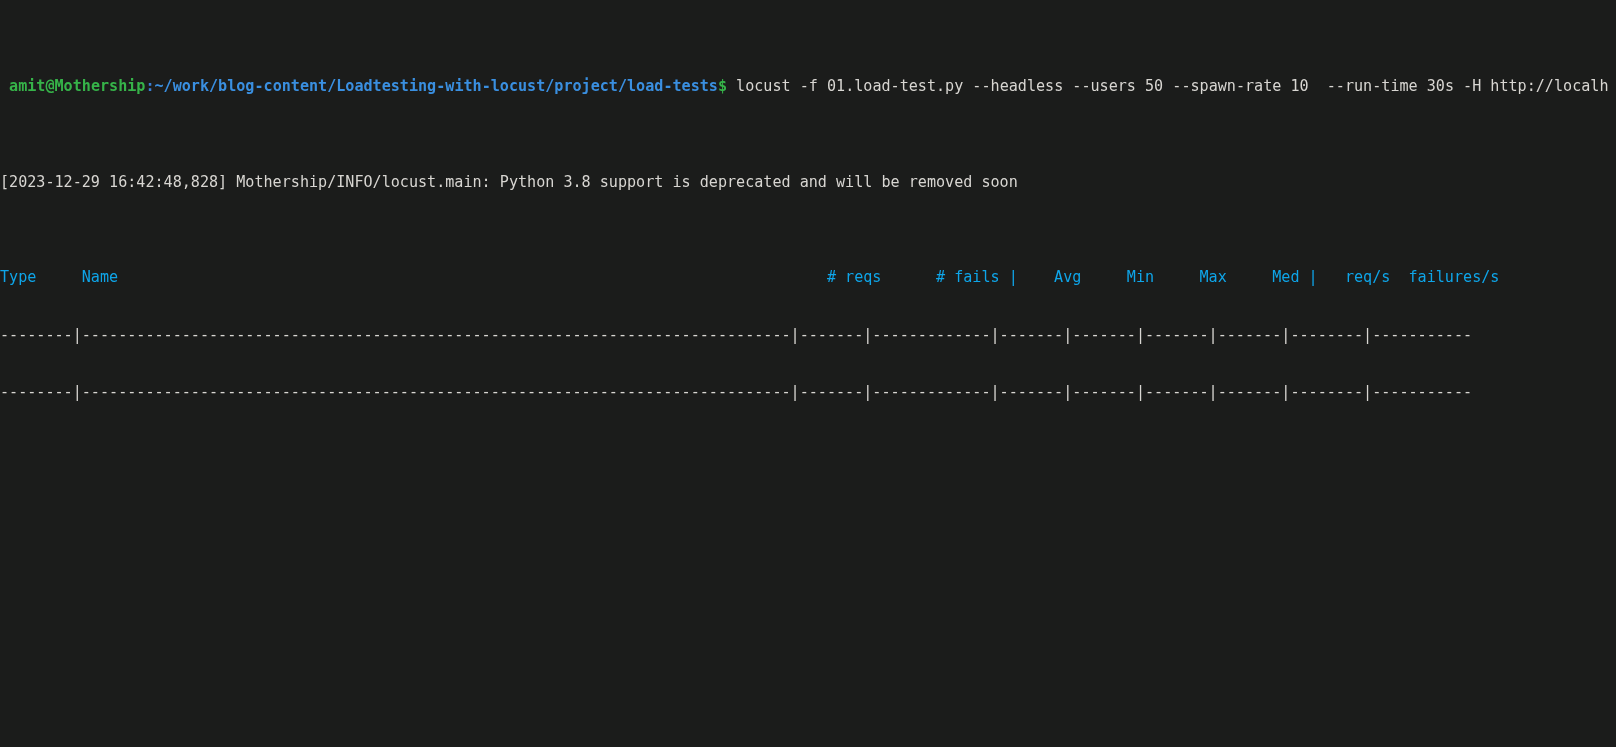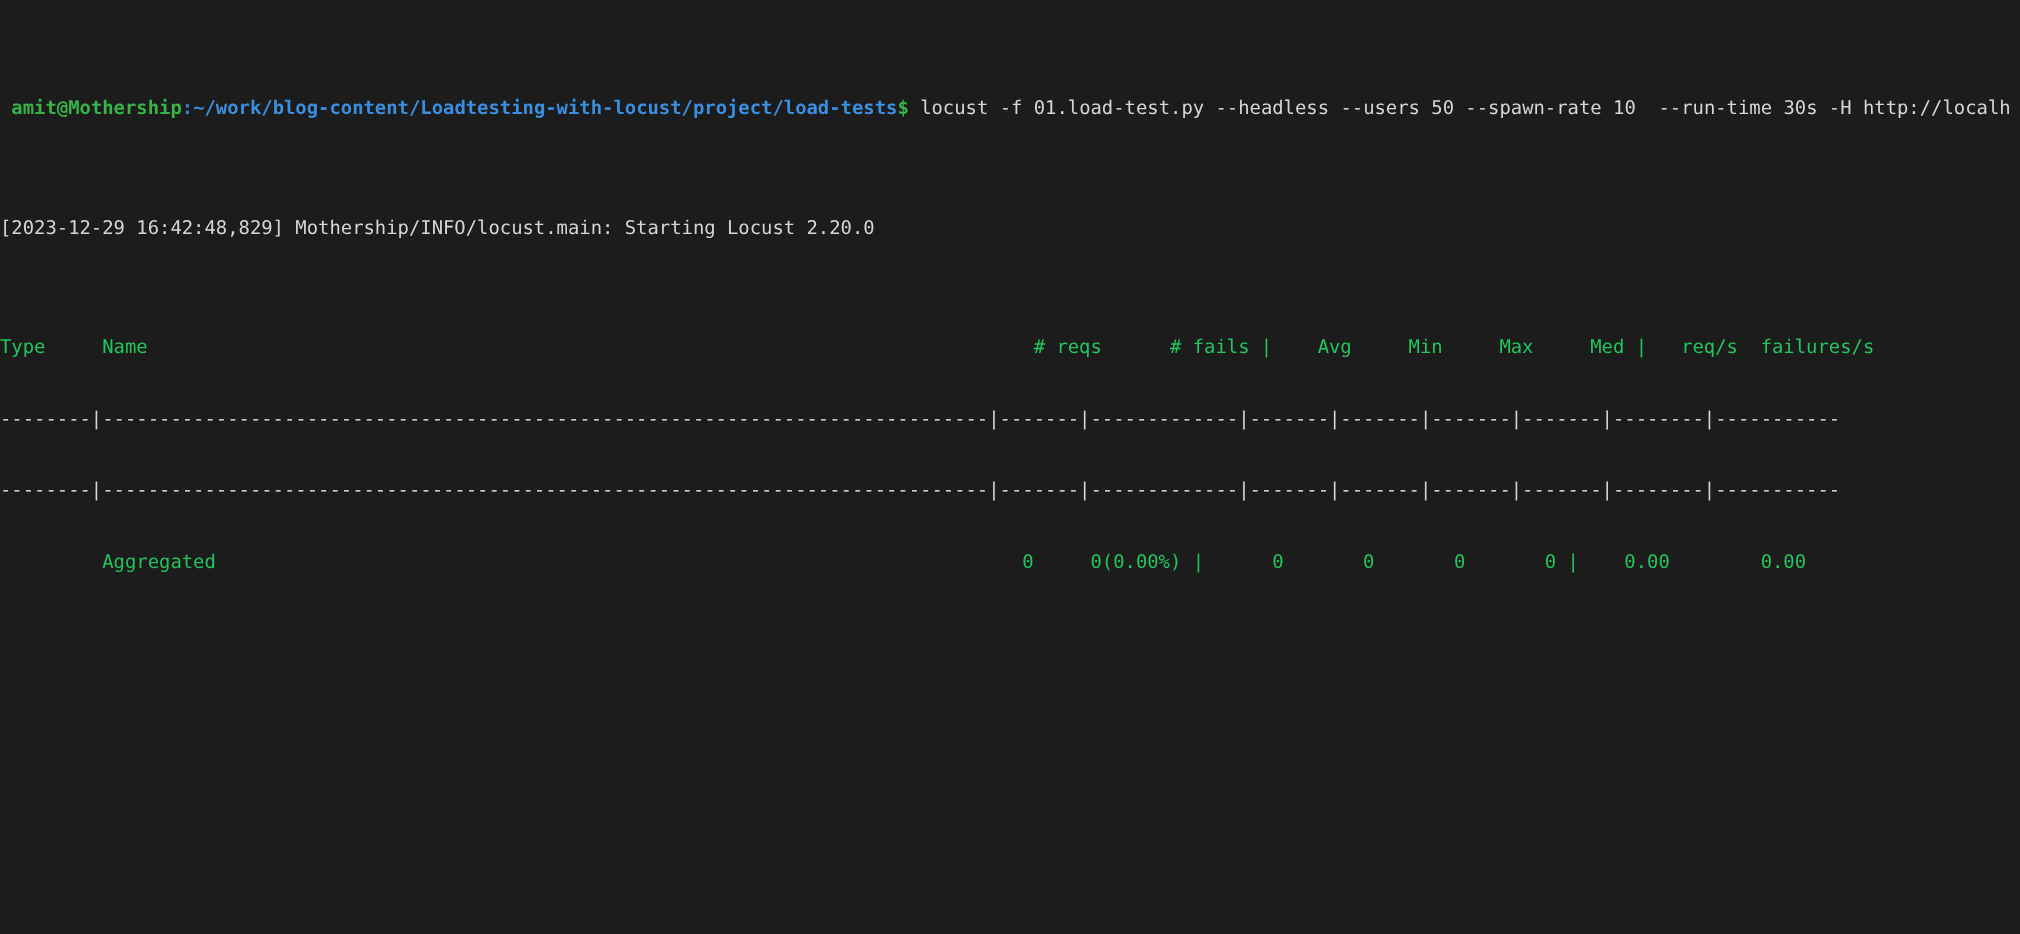--- a/index.html
+++ b/index.html
@@ -32,40 +32,39 @@
     white-space: pre;
   }
   .blank { height: 19.1px; }
   .bullet { color: #35a7a0; }
   .userhost { color: #36b349; font-weight: bold; }
   .colon { color: #3a7fd5; font-weight: bold; }
   .path { color: #3a8fe0; font-weight: bold; }
   .dollar { color: #36b349; font-weight: bold; }
   .cmd { color: #d8d6d2; }
   .log { color: #d8d6d2; }
-  .out { color: #22c55e; text-align: right; }
+  .out { color: #0ea5e9; text-align: right; }
   .sep { color: #d8d6d2; }
 </style>
 </head>
 <body>
 
 <div id="terminal">
   <div id="screen">
 
     
     <div class="line"><span class="bullet"></span><span class="cmd"> </span><span class="userhost">amit@Mothership</span><span class="colon">:</span><span class="path">~/work/blog-content/Loadtesting-with-locust/project/load-tests</span><span class="dollar">$</span><span class="cmd"> locust -f 01.load-test.py --headless --users 50 --spawn-rate 10  --run-time 30s -H http://localh</span></div>
 
     
-    <div class="line"><span class="log">[2023-12-29 16:42:48,829] Mothership/INFO/locust.main: Starting Locust 2.20.0</span></div>
+    <div class="line"><span class="log">[2023-12-29 16:42:48,828] Mothership/INFO/locust.main: Python 3.8 support is deprecated and will be removed soon</span></div>
 
     
     <div class="line"><span class="out">Type     Name                                                                              # reqs      # fails |    Avg     Min     Max     Med |   req/s  failures/s</span></div>
     <div class="line"><span class="sep">--------|------------------------------------------------------------------------------|-------|-------------|-------|-------|-------|-------|--------|-----------</span></div>
     <div class="line"><span class="sep">--------|------------------------------------------------------------------------------|-------|-------------|-------|-------|-------|-------|--------|-----------</span></div>
-    <div class="line"><span class="out">         Aggregated                                                                       0     0(0.00%) |      0       0       0       0 |    0.00        0.00</span></div>
     <div class="blank"></div>
 
     
     
 
     
     
     
     
     

